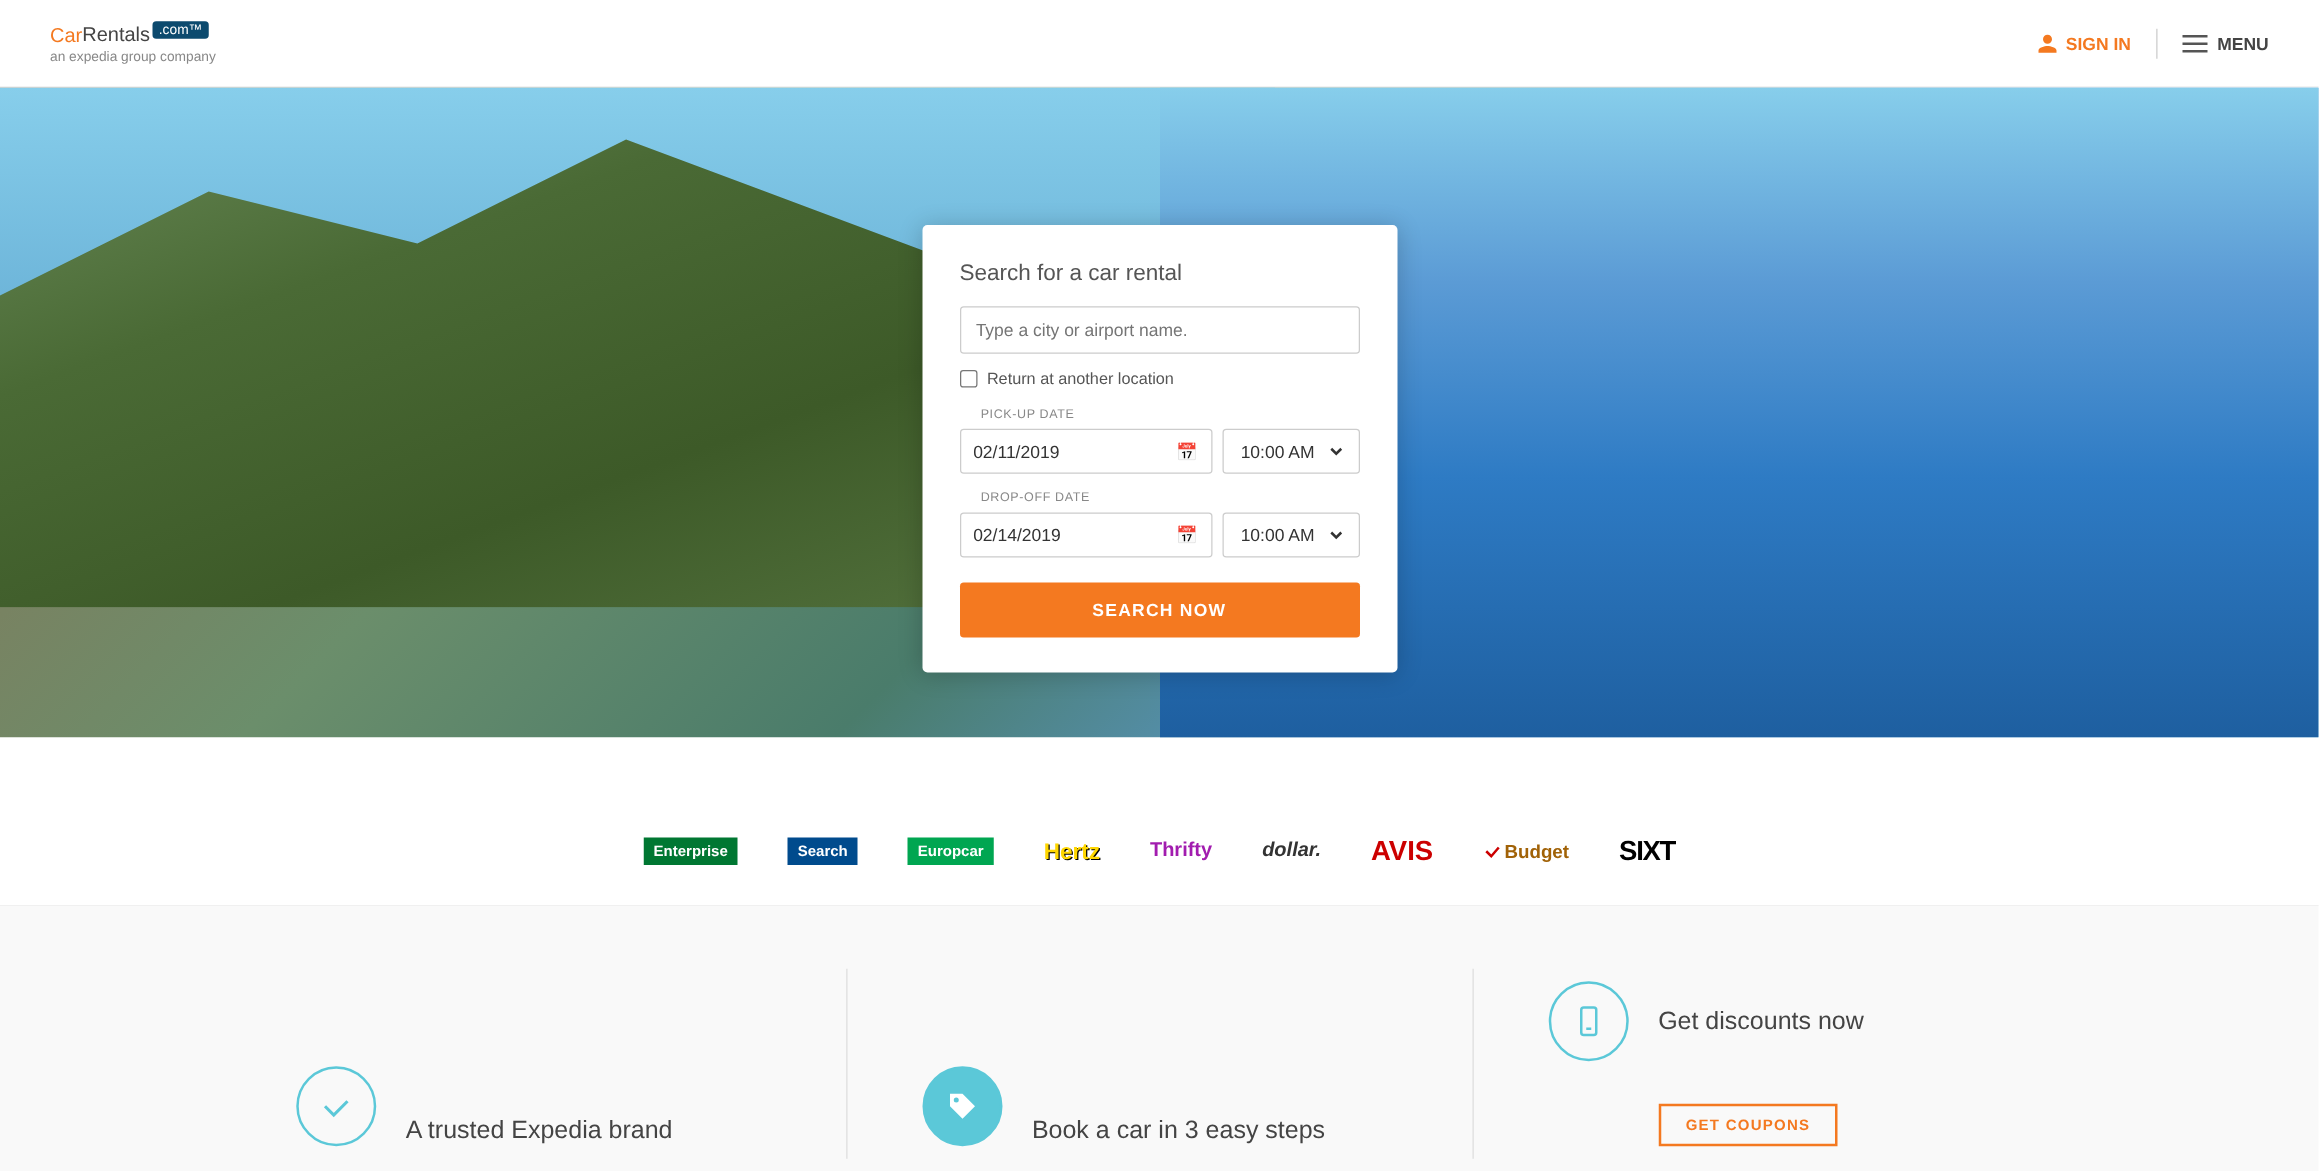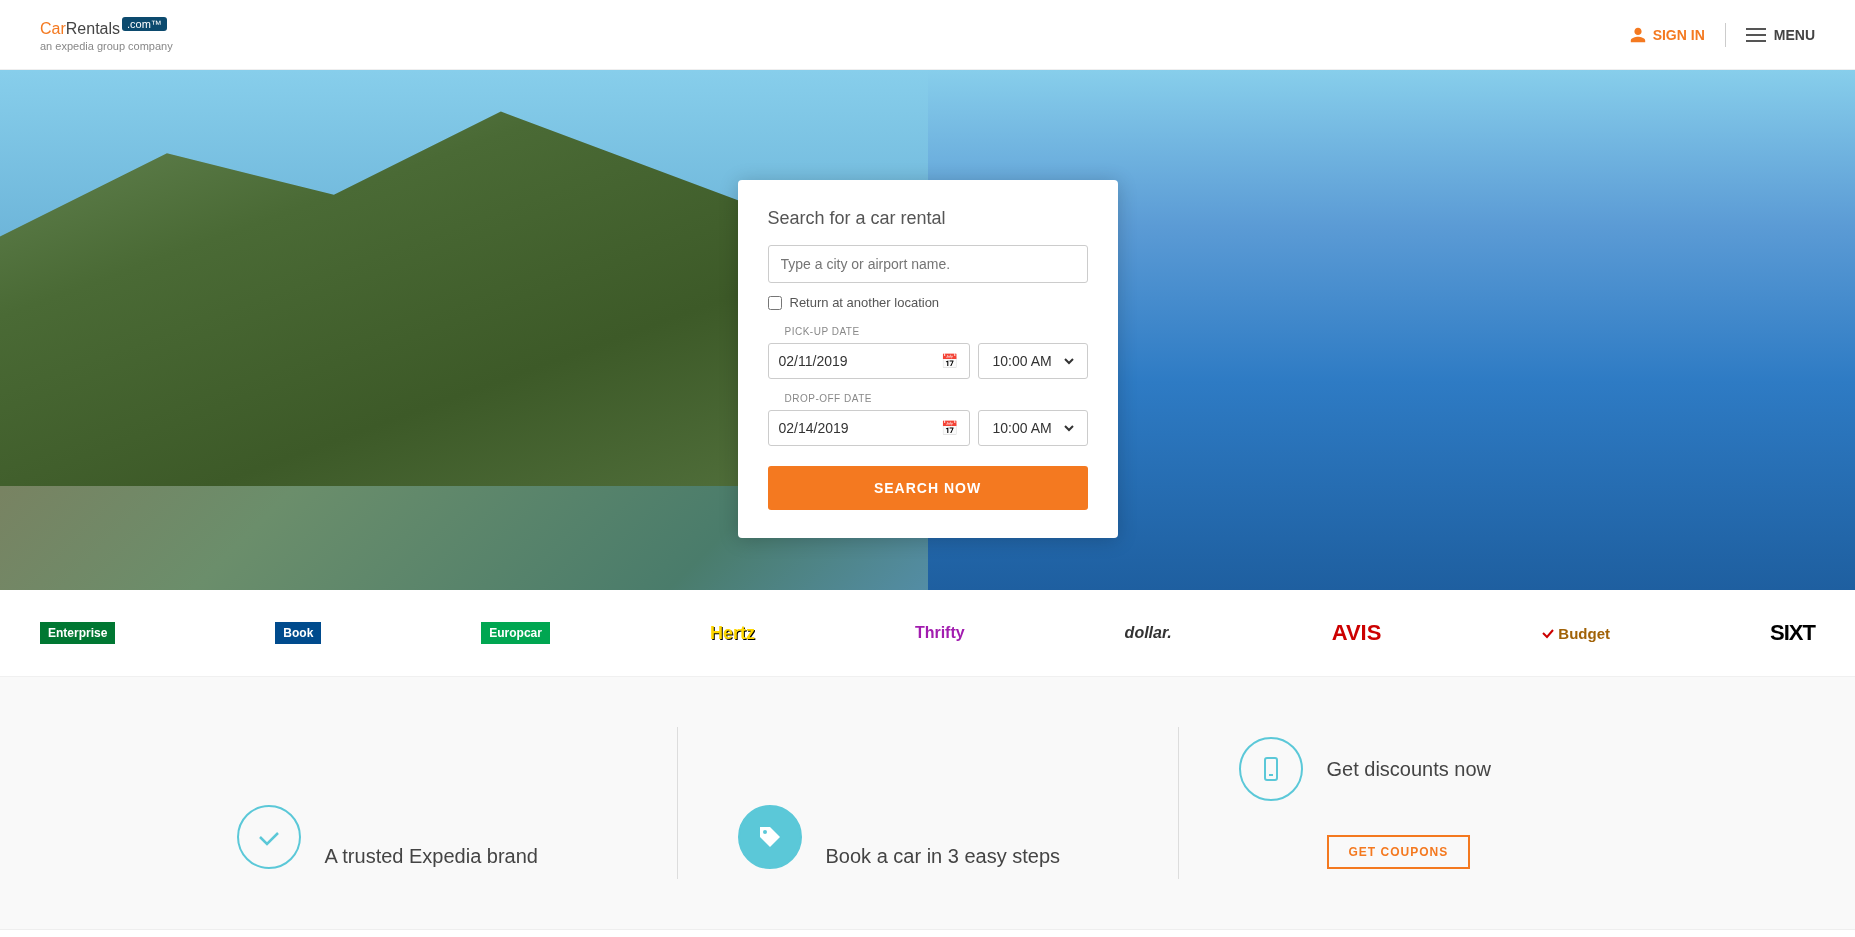--- a/index.html
+++ b/index.html
@@ -235,26 +235,27 @@
       font-weight: bold;
       letter-spacing: 1px;
       cursor: pointer;
       text-transform: uppercase;
       margin-top: 6px;
     }
 
     
     .partners-section {
       display: flex;
-      justify-content: space-between;
+      justify-content: center;
       align-items: center;
       gap: 40px;
       padding: 30px 40px;
       background: #fff;
       border-bottom: 1px solid #f0f0f0;
+      margin-top: 48px;
     }
     .partner-logo {
       font-size: 15px;
       font-weight: bold;
     }
     .partner-enterprise { background: #007732; color: #fff; padding: 4px 8px; font-size: 12px; }
     .partner-alamo { background: #004B8D; color: #fff; padding: 4px 8px; font-size: 12px; }
     .partner-europcar { background: #00A651; color: #fff; padding: 4px 8px; font-size: 12px; }
     .partner-hertz { color: #FFD700; font-size: 18px; font-weight: bold; text-shadow: 1px 1px 0 #000; }
     .partner-thrifty { color: #a21caf; font-size: 16px; font-weight: bold; }
@@ -417,21 +418,21 @@
         </div>
       </div>
     </div>
 
     <button class="search-btn">SEARCH NOW</button>
   </div>
 </section>
 
 <section class="partners-section">
   <span class="partner-logo partner-enterprise">Enterprise</span>
-  <span class="partner-logo partner-alamo">Book</span>
+  <span class="partner-logo partner-alamo">Search</span>
   <span class="partner-logo partner-europcar">Europcar</span>
   <span class="partner-logo partner-hertz">Hertz</span>
   <span class="partner-logo partner-thrifty">Thrifty</span>
   <span class="partner-logo partner-dollar">dollar.</span>
   <span class="partner-logo partner-avis">AVIS</span>
   <span class="partner-logo partner-budget" style="display:flex;align-items:center;gap:3px;">
     <svg width="14" height="14" viewBox="0 0 14 14">
         <path d="M2 7l4 4 6-7" stroke="#c00" stroke-width="2" fill="none"></path>
       </svg>Budget
   </span>

